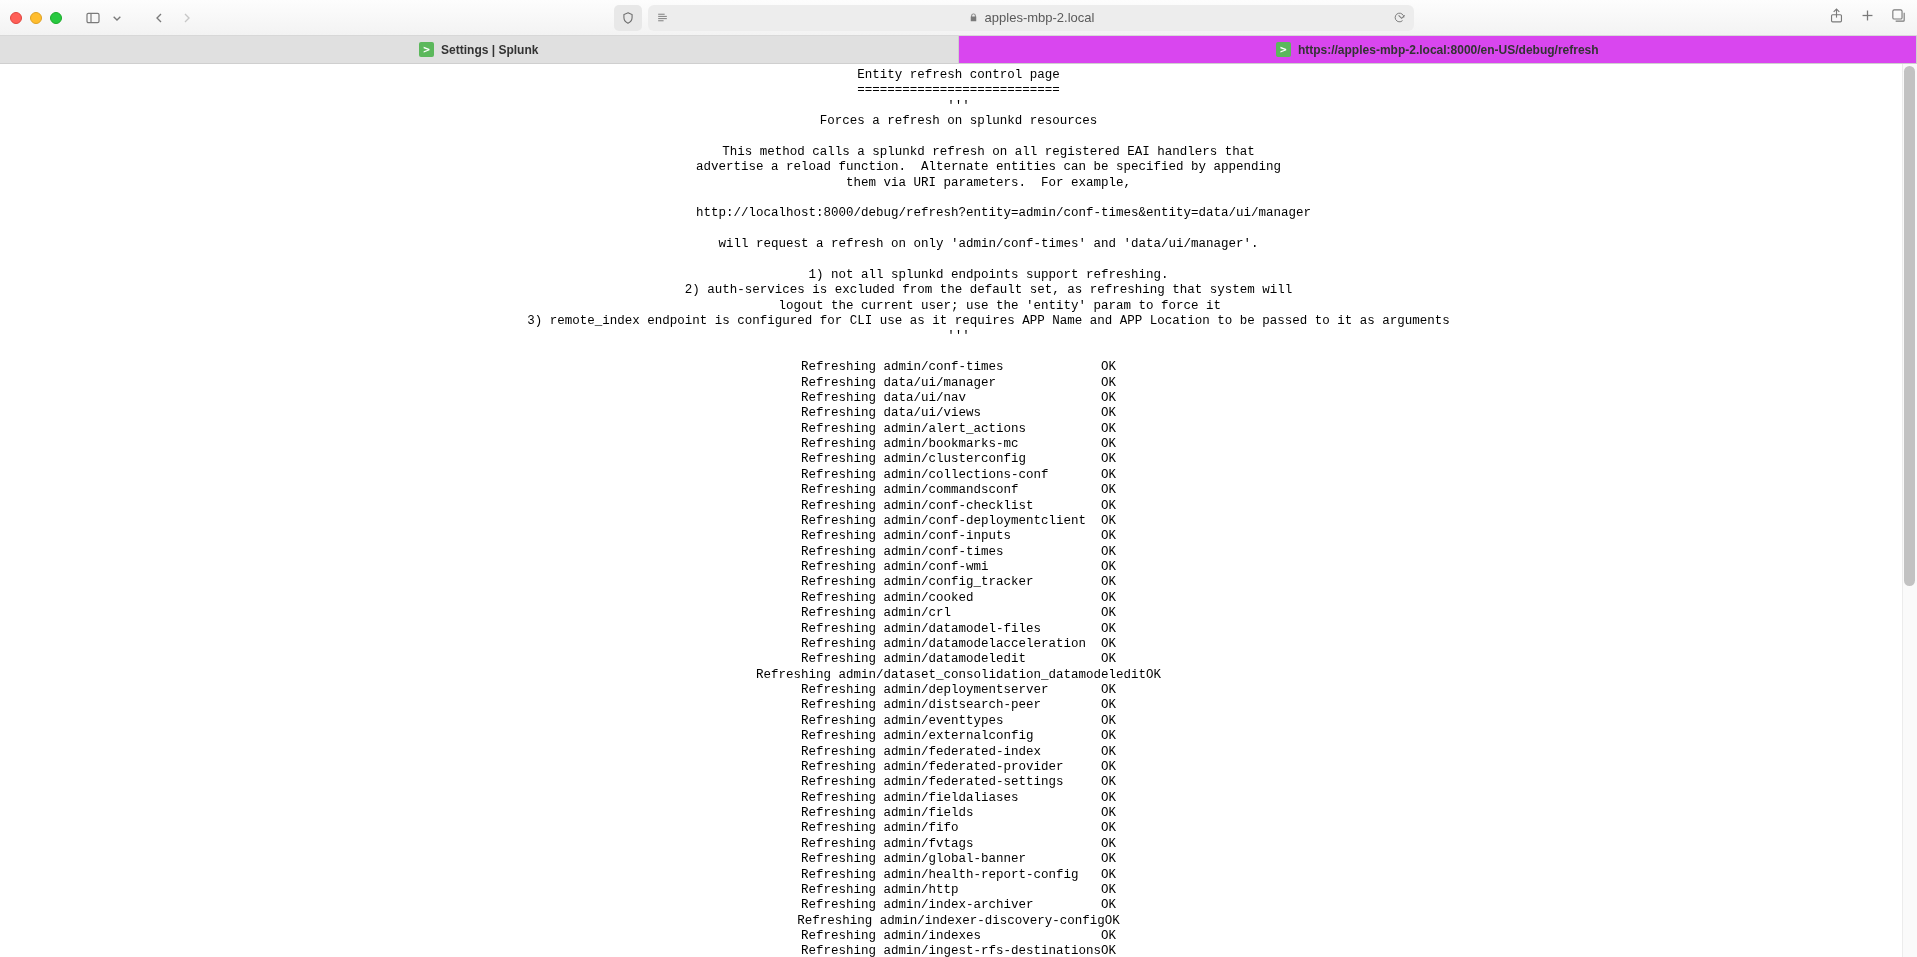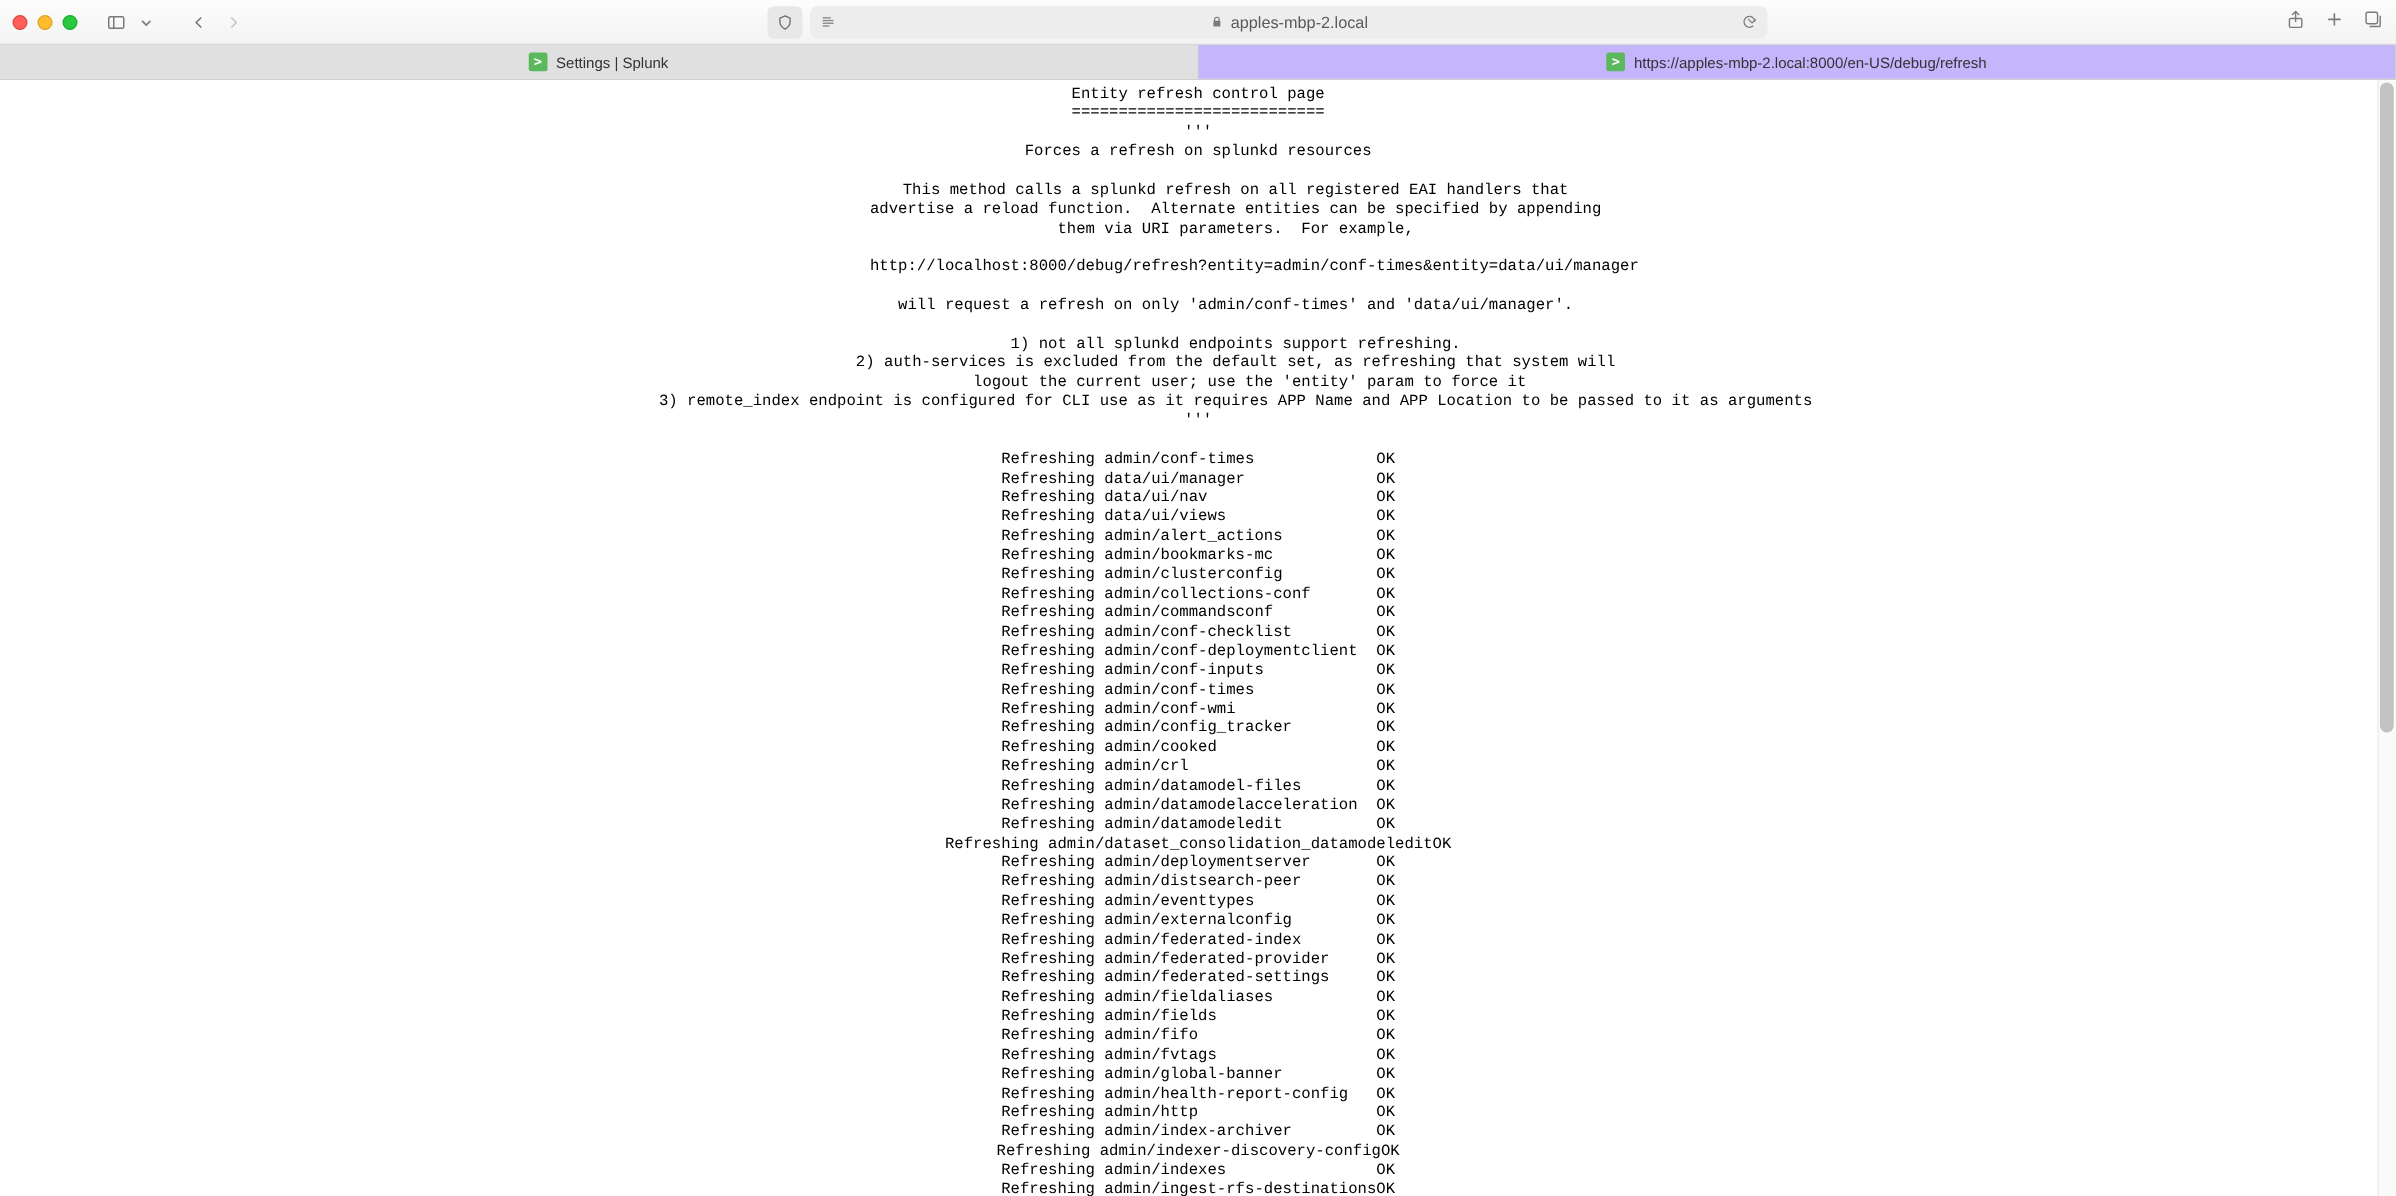--- a/index.html
+++ b/index.html
@@ -109,23 +109,24 @@
     flex: 1;
     display: flex;
     align-items: center;
     justify-content: center;
     gap: 7px;
     font-size: 12px;
     color: #333;
     border-right: 1px solid #cfcfcf;
     background: #e0e0e0;
     position: relative;
+    font-weight: bold;
   }
   .tab.active {
-    background: #c4b5fd;
+    background: #d946ef;
   }
   .tab .favicon {
     width: 15px; height: 15px;
     background: #5cb85c;
     border-radius: 2px;
     display: flex;
     align-items: center;
     justify-content: center;
     color: #fff;
     font-size: 11px;

